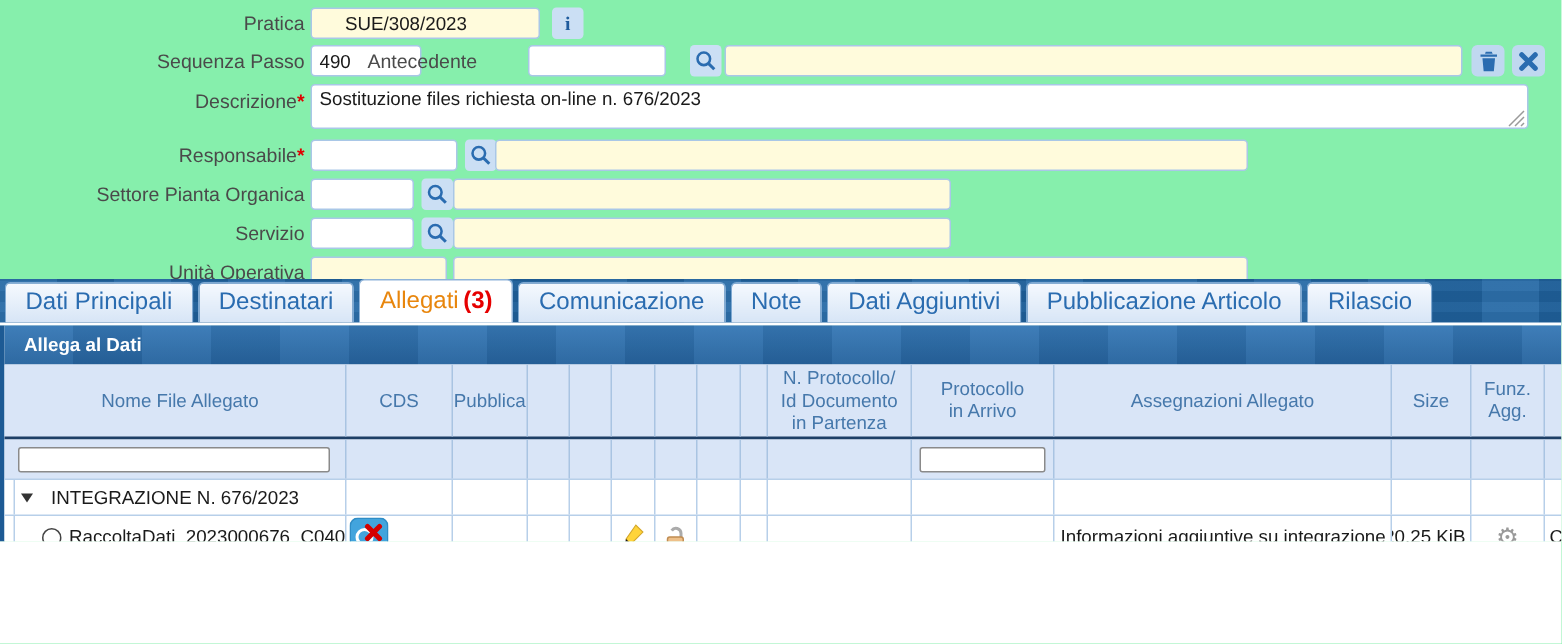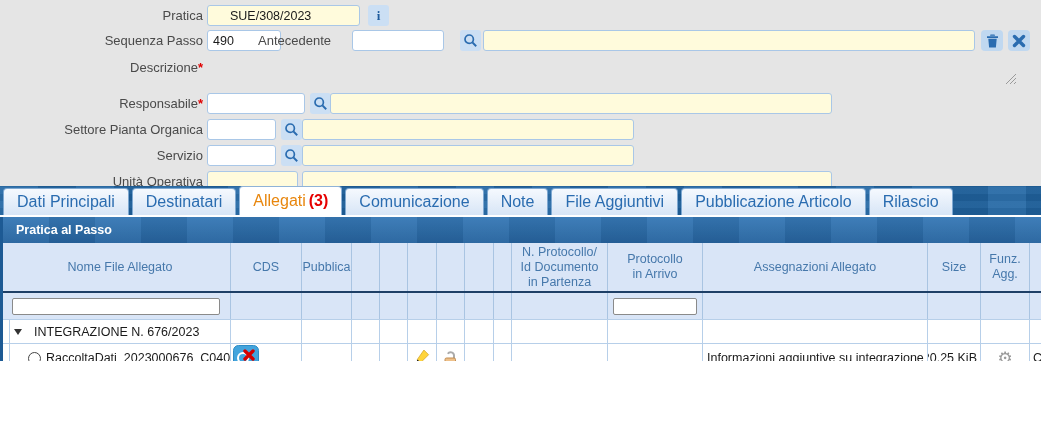--- a/index.html
+++ b/index.html
@@ -1,16 +1,16 @@
 <!DOCTYPE html>
 <html><head>
 <meta charset="utf-8">
 <style>
   html,body{margin:0;padding:0;background:#fff;}
-  #app{position:relative;width:1041px;height:361px;background:#e5e5e5;overflow:hidden;
+  #app{position:relative;width:1041px;height:361px;background:#86efac;overflow:hidden;
        font-family:"Liberation Sans","DejaVu Sans",sans-serif;font-size:12.5px;color:#1a1a1a;}
   
   .lbl{position:absolute;left:0;width:203px;text-align:right;color:#4a4a4a;font-size:13px;line-height:15px;white-space:nowrap;}
   .req{color:#e00000;font-weight:bold;}
   .inp{position:absolute;height:21px;border:1px solid #a9c7e7;border-radius:3px;background:#fff;
        box-sizing:border-box;font-family:inherit;font-size:12.5px;color:#1a1a1a;padding:0 5px;outline:none;}
   .inp.yellow{background:#fffbdc;}
   textarea.inp{resize:none;padding:2px 5px;line-height:15px;}
   .mini-btn{position:absolute;width:21px;height:21px;background:#cbdff4;border:none;border-radius:3px;
        display:flex;align-items:center;justify-content:center;cursor:pointer;padding:0;}
@@ -71,41 +71,42 @@
 <div id="app">
 
   <div class="lbl" style="top:8px">Pratica</div>
   <input class="inp yellow" style="left: 207px; top: 5px; width: 153px; padding-left: 22px;" value="SUE/308/2023">
   <button class="mini-btn" style="left:368px;top:5px">
     <span class="info-i">i</span>
   </button>
 
   <div class="lbl" style="top:33px">Sequenza Passo</div>
   <input class="inp" style="left: 207px; top: 30px; width: 74px;" value="490">
-  <div class="lbl" style="left:253px;width:78px;top:33px">Antecedente</div>
+  <div class="lbl" style="left:240px;width:78px;top:33px">Antecedente</div>
   <input class="inp" style="left: 352px; top: 30px; width: 92px;" value="">
   <button class="mini-btn" style="left:460px;top:30px">
     <svg width="15" height="15" viewBox="0 0 15 15">
       <circle cx="6.2" cy="6.2" r="4.2" fill="none" stroke="#2a6cb0" stroke-width="1.7"></circle>
       <line x1="9.4" y1="9.4" x2="13.2" y2="13.2" stroke="#2a6cb0" stroke-width="2"></line>
     </svg>
   </button>
   <input class="inp yellow" style="left: 483px; top: 30px; width: 492px;" value="">
   <button class="mini-btn dark" style="left:981px;top:30px;width:22px">
     <svg width="13" height="14" viewBox="0 0 13 14">
       <path fill="#2a6cb0" d="M4.5 0.5h4l0.6 1.3H4z M1 2.3h11v1.6H1z M2.3 4.8h8.4l-0.8 8.7H3.1z"></path>
     </svg>
   </button>
   <button class="mini-btn dark" style="left:1008px;top:30px;width:22px">
     <svg width="14" height="14" viewBox="0 0 14 14">
       <path d="M2.5 2.5 L11.5 11.5 M11.5 2.5 L2.5 11.5" stroke="#2a6cb0" stroke-width="3.4" stroke-linecap="round"></path>
     </svg>
   </button>
 
   <div class="lbl" style="top:60px"><span>Descrizione</span><span class="req">*</span></div>
+  <textarea class="inp" style="left: 207px; top: 56px; width: 812px; height: 30px;">Sostituzione files richiesta on-line n. 676/2023</textarea>
   <svg class="resize-grip" style="left:1004px;top:72px;position:absolute" width="13" height="13" viewBox="0 0 13 13">
     <path d="M12 2 L2 12 M12 6 L6 12 M12 10 L10 12" stroke="#9a9a9a" stroke-width="1"></path>
   </svg>
 
   <div class="lbl" style="top:96px"><span>Responsabile</span><span class="req">*</span></div>
   <input class="inp" style="left: 207px; top: 93px; width: 98px;" value="">
   <button class="mini-btn" style="left:310px;top:93px">
     <svg width="15" height="15" viewBox="0 0 15 15">
       <circle cx="6.2" cy="6.2" r="4.2" fill="none" stroke="#2a6cb0" stroke-width="1.7"></circle>
       <line x1="9.4" y1="9.4" x2="13.2" y2="13.2" stroke="#2a6cb0" stroke-width="2"></line>
@@ -136,28 +137,28 @@
   <div class="lbl" style="top:174px">Unità Operativa</div>
   <input class="inp yellow" style="left: 207px; top: 171px; width: 91px;" value="">
   <input class="inp yellow" style="left: 302px; top: 171px; width: 530px;" value="">
 
   <div class="tabstrip">
     <div class="tab"><span>Dati Principali</span></div>
     <div class="tab"><span>Destinatari</span></div>
     <div class="tab active"><span>Allegati</span><span class="cnt">(3)</span></div>
     <div class="tab"><span>Comunicazione</span></div>
     <div class="tab"><span>Note</span></div>
-    <div class="tab"><span>File Aggiuntivi</span></div>
+    <div class="tab"><span>Dati Aggiuntivi</span></div>
     <div class="tab"><span>Pubblicazione Articolo</span></div>
     <div class="tab"><span>Rilascio</span></div>
   </div>
 
   <div class="panel">
     <div class="bar">
-      <span>Pratica al Passo</span>
+      <span>Allega al Dati</span>
     </div>
 
     <div class="tbl">
 
       <div class="trow thead">
         <div class="nb"></div>
         <div>Nome File Allegato</div>
         <div>CDS</div>
         <div>Pubblica</div>
         <div></div>

